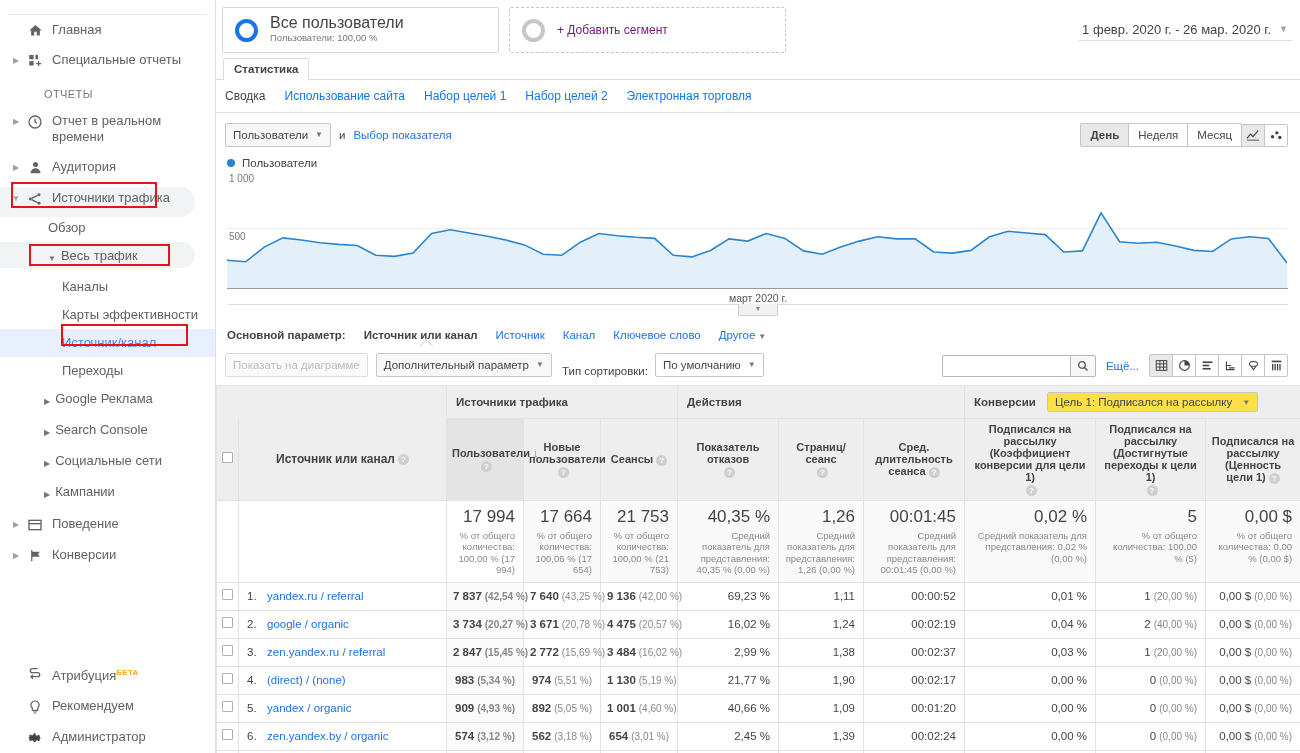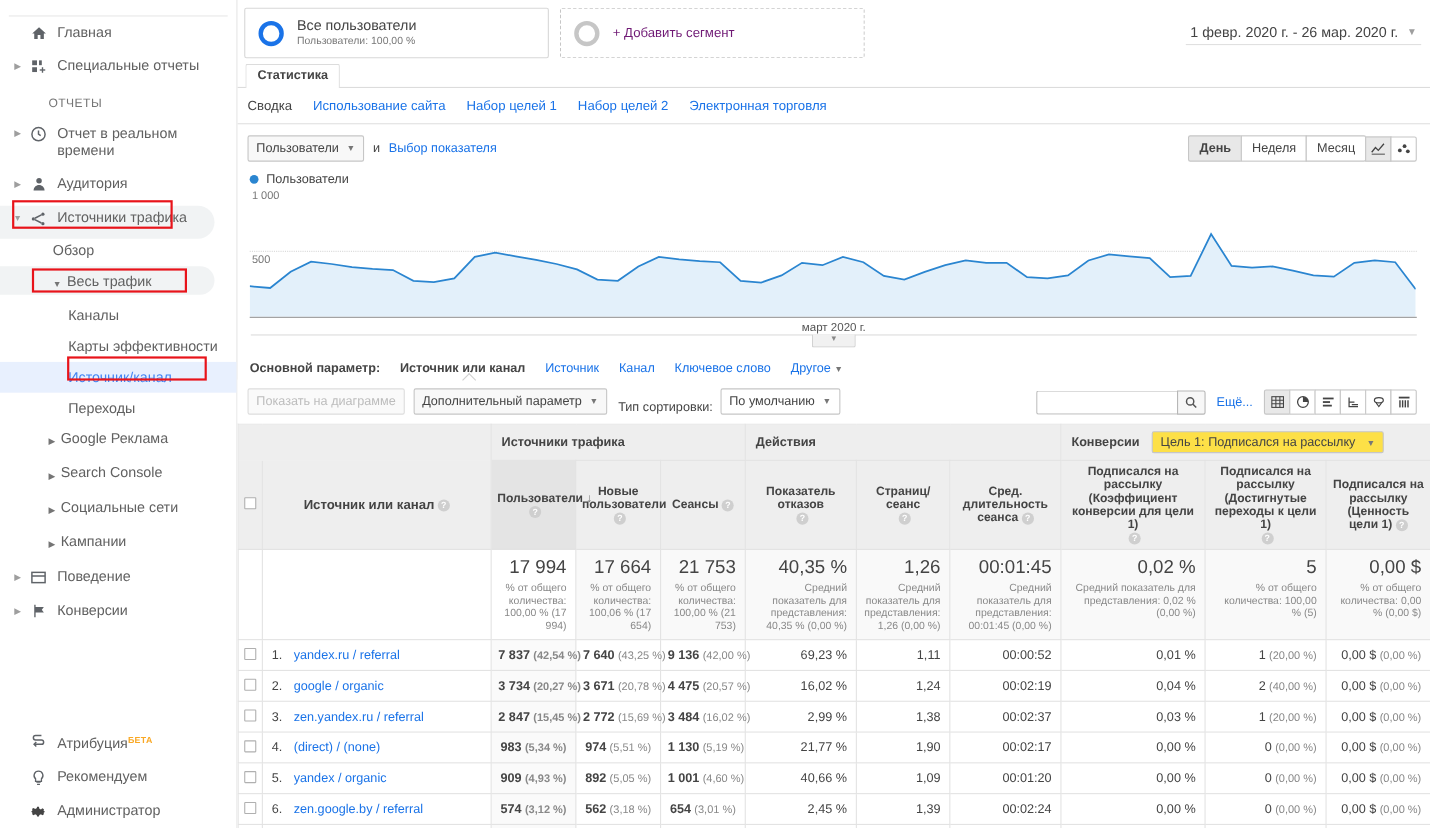--- a/index.html
+++ b/index.html
@@ -68,21 +68,21 @@
     display: flex; align-items: center; width: 277px; height: 46px;
     border: 1px solid #d8d8d8; border-radius: 2px; background: #fff; padding: 0 12px;
     cursor: pointer;
   }
   .seg.dashed { border: 1px dashed #c6c6c6; margin-left: 10px; }
   .seg .ring {
     width: 23px; height: 23px; border-radius: 50%; border: 4px solid #1a73e8;
     flex: 0 0 23px; margin-right: 12px;
   }
   .seg.dashed .ring { border-color: #c6c6c6; }
-  .seg .st { font-size: 13px; color: #444; line-height: 14px; }
+  .seg .st { font-size: 16px; color: #444; line-height: 14px; }
   .seg .ss { font-size: 9.5px; color: #777; line-height: 13px; margin-top: 1px; }
   .seg.dashed .st { color: #701a75; font-size: 12px; }
   .daterange {
     margin-left: auto; font-size: 13px; color: #444;
     border-bottom: 1px solid #e0e0e0; padding: 2px 4px 3px 4px; cursor: pointer;
     display: flex; align-items: center; gap: 8px;
   }
   .daterange .dd { color: #9e9e9e; font-size: 9px; }
 
   
@@ -723,21 +723,21 @@
             <td class="dc"><b>1 001</b><span class="pct">(4,60 %)</span></td>
             <td class="dc">40,66 %</td>
             <td class="dc">1,09</td>
             <td class="dc">00:01:20</td>
             <td class="dc">0,00 %</td>
             <td class="dc">0<span class="pct">(0,00 %)</span></td>
             <td class="dc">0,00 $<span class="pct">(0,00 %)</span></td>
           </tr>
           <tr>
             <td class="cbcell"><span class="ckbox"></span></td>
-            <td class="dimcell"><span class="idx">6.</span><a>zen.google.by / referral</a></td>
+            <td class="dimcell"><span class="idx">6.</span><a>zen.yandex.by / organic</a></td>
             <td class="dc b">574<span class="pct">(3,12 %)</span></td>
             <td class="dc"><b>562</b><span class="pct">(3,18 %)</span></td>
             <td class="dc"><b>654</b><span class="pct">(3,01 %)</span></td>
             <td class="dc">2,45 %</td>
             <td class="dc">1,39</td>
             <td class="dc">00:02:24</td>
             <td class="dc">0,00 %</td>
             <td class="dc">0<span class="pct">(0,00 %)</span></td>
             <td class="dc">0,00 $<span class="pct">(0,00 %)</span></td>
           </tr>

